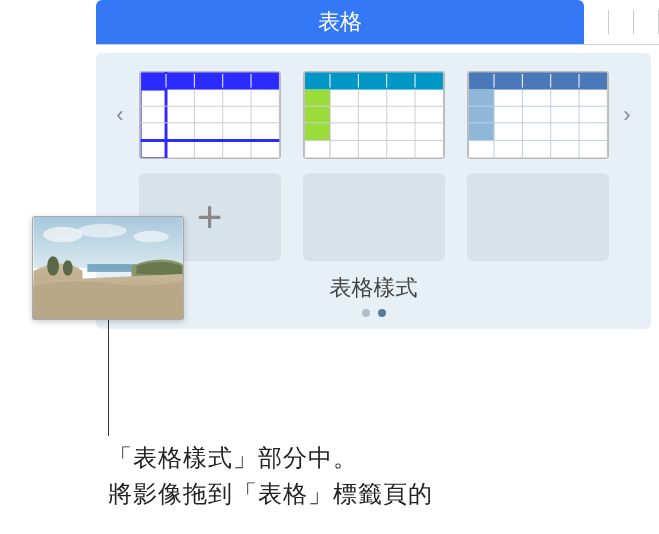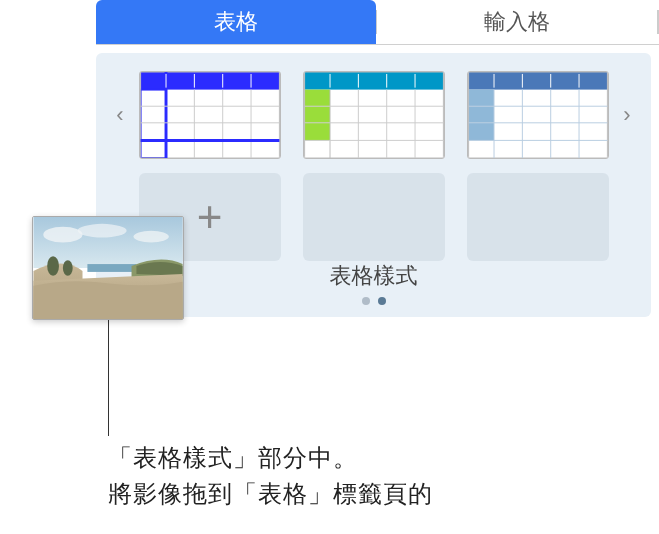--- a/index.html
+++ b/index.html
@@ -1,57 +1,56 @@
 <!DOCTYPE html>
 <html><head>
   <meta charset="utf-8">
   <style>
     * { margin: 0; padding: 0; box-sizing: border-box; }
     body { font-family: -apple-system, "Helvetica Neue", Arial, sans-serif; background: #fff; width: 659px; height: 534px; position: relative; }
     
     .panel { position: absolute; left: 88px; top: 0; width: 571px; background: #fff; }
     
-    .tabs { display: flex; height: 45px; border-bottom: 1px solid #d0d0d0; margin-left: 8px; }
+    .tabs { display: flex; height: 45px; border-bottom: 1px solid #d0d0d0; margin-left: 8px; gap: 24px; }
     .tab { flex: 1; display: flex; align-items: center; justify-content: center; font-size: 22px; color: #555; cursor: pointer; position: relative; }
     .tab.active { background: #3478f6; color: #fff; border-radius: 6px 6px 0 0; }
     .tab-sep { width: 1px; height: 24px; background: #ccc; align-self: center; }
     
     .content { background: #e8f0f7; padding: 18px 14px 12px 14px; margin: 8px; border-radius: 6px; position: relative; }
     
     .styles-row { display: flex; align-items: center; gap: 6px; margin-bottom: 14px; }
     .nav-arrow { width: 20px; font-size: 22px; color: #888; display: flex; justify-content: center; cursor: pointer; user-select: none; }
     .thumbs-container { display: flex; gap: 22px; flex: 1; justify-content: center; }
     
     .table-thumb { width: 142px; height: 88px; background: #fff; border: 1px solid #bbb; border-radius: 3px; overflow: hidden; cursor: pointer; }
     .table-thumb svg { width: 100%; height: 100%; display: block; }
     
     .placeholders { display: flex; gap: 22px; justify-content: center; padding: 0 26px; }
     .placeholder { width: 142px; height: 88px; background: #d8e2ea; border-radius: 6px; display: flex; align-items: center; justify-content: center; }
     .placeholder.add { font-size: 44px; color: #888; font-weight: 300; }
     
-    .section-title { text-align: center; font-size: 22px; color: #444; }
+    .section-title { text-align: center; font-size: 22px; color: #444; margin-top: 12px; }
     .dots { display: flex; gap: 8px; justify-content: center; margin-top: 6px; }
     .dot { width: 8px; height: 8px; border-radius: 50%; background: #b0bcc8; }
     .dot.active { background: #5a7a95; }
     
     .drag-image { position: absolute; left: 32px; top: 216px; width: 152px; height: 104px; border: 1px solid #aaa; border-radius: 2px; overflow: hidden; box-shadow: 0 2px 6px rgba(0,0,0,0.2); z-index: 10; }
     .drag-image svg { width: 100%; height: 100%; display: block; }
     
     .callout-line { position: absolute; left: 108px; top: 320px; width: 1px; height: 116px; background: #333; z-index: 5; }
     
     .callout-text { position: absolute; left: 108px; top: 440px; font-size: 24px; color: #222; line-height: 1.5; letter-spacing: 1px; }
   </style>
 </head>
 <body>
 
 <div class="panel">
   <div class="tabs">
     <div class="tab active">表格</div>
     <div class="tab-sep"></div>
-    <div class="tab">輸入格</div>
     <div class="tab-sep"></div>
     <div class="tab-sep"></div>
   </div>
 
   <div class="content">
     <div class="styles-row">
       <div class="nav-arrow">‹</div>
       <div class="thumbs-container">
 
         <div class="table-thumb">

